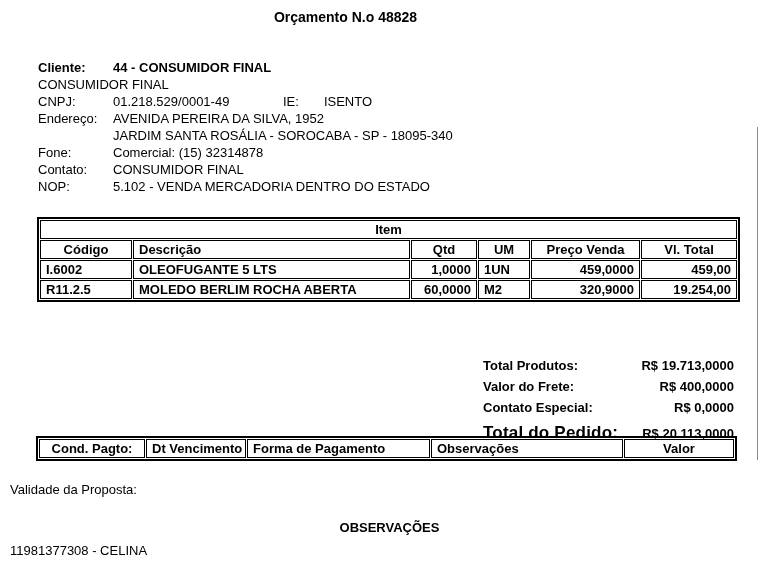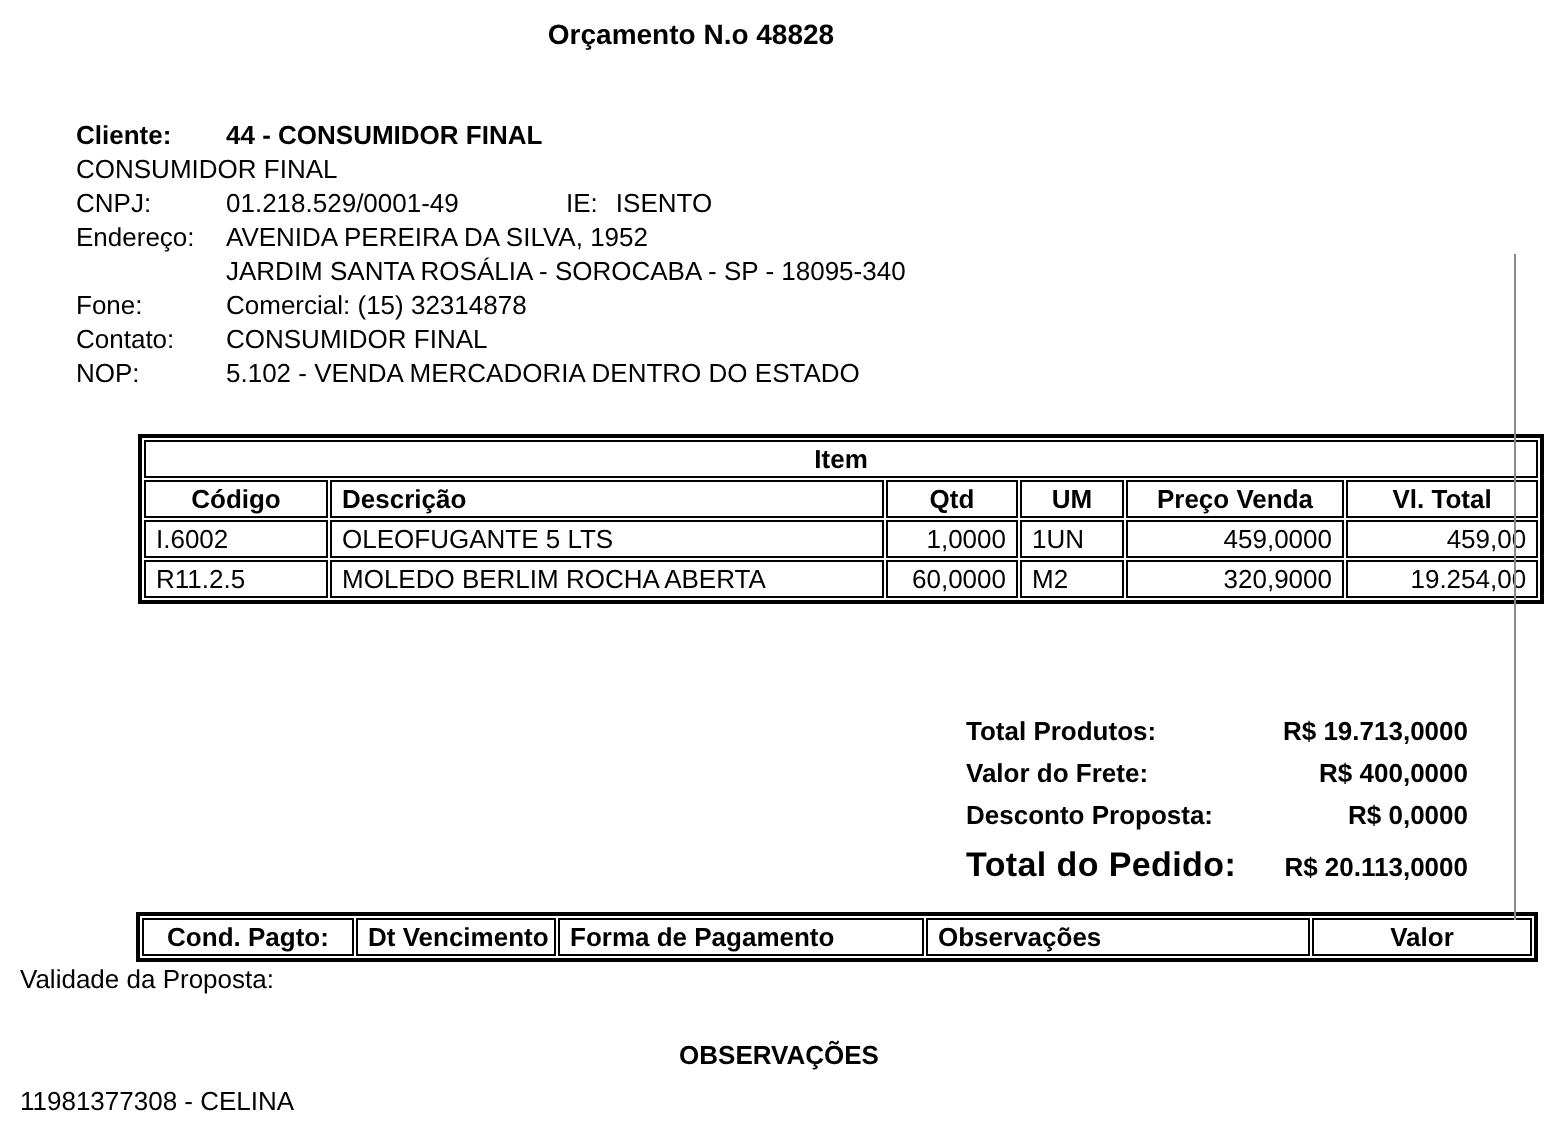--- a/index.html
+++ b/index.html
@@ -16,44 +16,43 @@
   .doc-title {
     position: absolute; top: 9px; left: 0; width: 691px;
     text-align: center; font-weight: bold; font-size: 14px;
   }
   
   .info { position: absolute; top: 59px; left: 38px; width: 660px; }
   .info-row { display: flex; line-height: 17px; position: relative; }
   .info-label { width: 75px; flex: 0 0 75px; }
   .bold { font-weight: bold; }
   .ie-part { position: absolute; left: 245px; top: 0; }
-  .ie-part .ie-val { margin-left: 9px; }
+  .ie-part .ie-val { margin-left: 25px; }
   
   table.doc-table {
     border-collapse: separate;
     border-spacing: 1px;
     border: 2px solid #000;
     table-layout: fixed;
     font-size: 13px;
-    margin-left: 32px;
   }
   table.doc-table th, table.doc-table td {
     border: 1px solid #000;
     padding: 1px 5px;
     height: 17px;
     overflow: hidden;
     white-space: nowrap;
-    font-weight: normal;
+    font-weight: bold;
   }
   table.doc-table th { font-weight: bold; }
   .al { text-align: left; }
   .ac { text-align: center; }
   .ar { text-align: right; }
   .item-table { position: absolute; top: 217px; left: 37px; width: 700px; }
-  .pay-table  { position: absolute; top: 456px; left: 36px; width: 701px; }
+  .pay-table  { position: absolute; top: 436px; left: 36px; width: 701px; }
   
   .totals { position: absolute; top: 321px; left: 483px; width: 251px; margin-top: 37px; }
   .tot-row {
     display: flex; justify-content: space-between; align-items: baseline;
     height: 21px; font-weight: bold;
   }
   .tot-row.grand { height: 24px; align-items: center; }
   .tot-row.grand .tot-label { font-size: 17px; letter-spacing: 0.2px; }
   .tot-value { text-align: right; }
   
@@ -154,21 +153,21 @@
 <div class="totals">
   <div class="tot-row">
     <span class="tot-label">Total Produtos:</span>
     <span class="tot-value">R$ 19.713,0000</span>
   </div>
   <div class="tot-row">
     <span class="tot-label">Valor do Frete:</span>
     <span class="tot-value">R$ 400,0000</span>
   </div>
   <div class="tot-row">
-    <span class="tot-label">Desconto Proposta:</span>
+    <span class="tot-label">Contato Especial:</span>
     <span class="tot-value">R$ 0,0000</span>
   </div>
   <div class="tot-row grand">
     <span class="tot-label">Total do Pedido:</span>
     <span class="tot-value">R$ 20.113,0000</span>
   </div>
 </div>
 
 <table class="doc-table pay-table">
   <colgroup>

